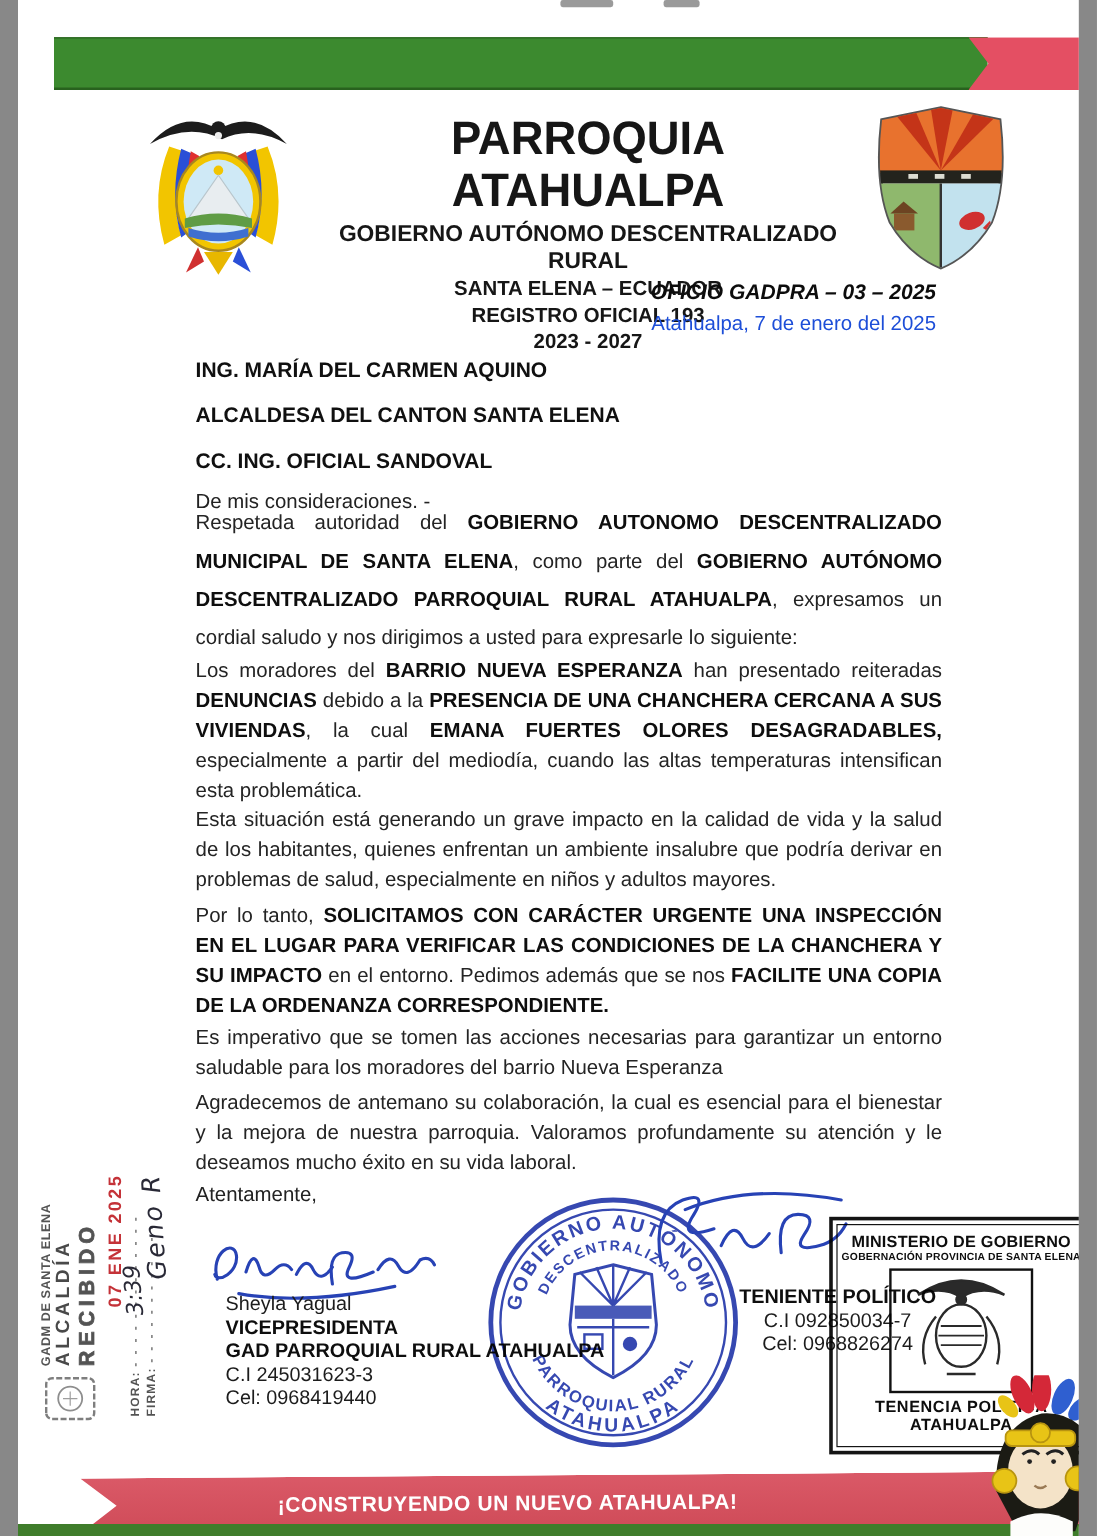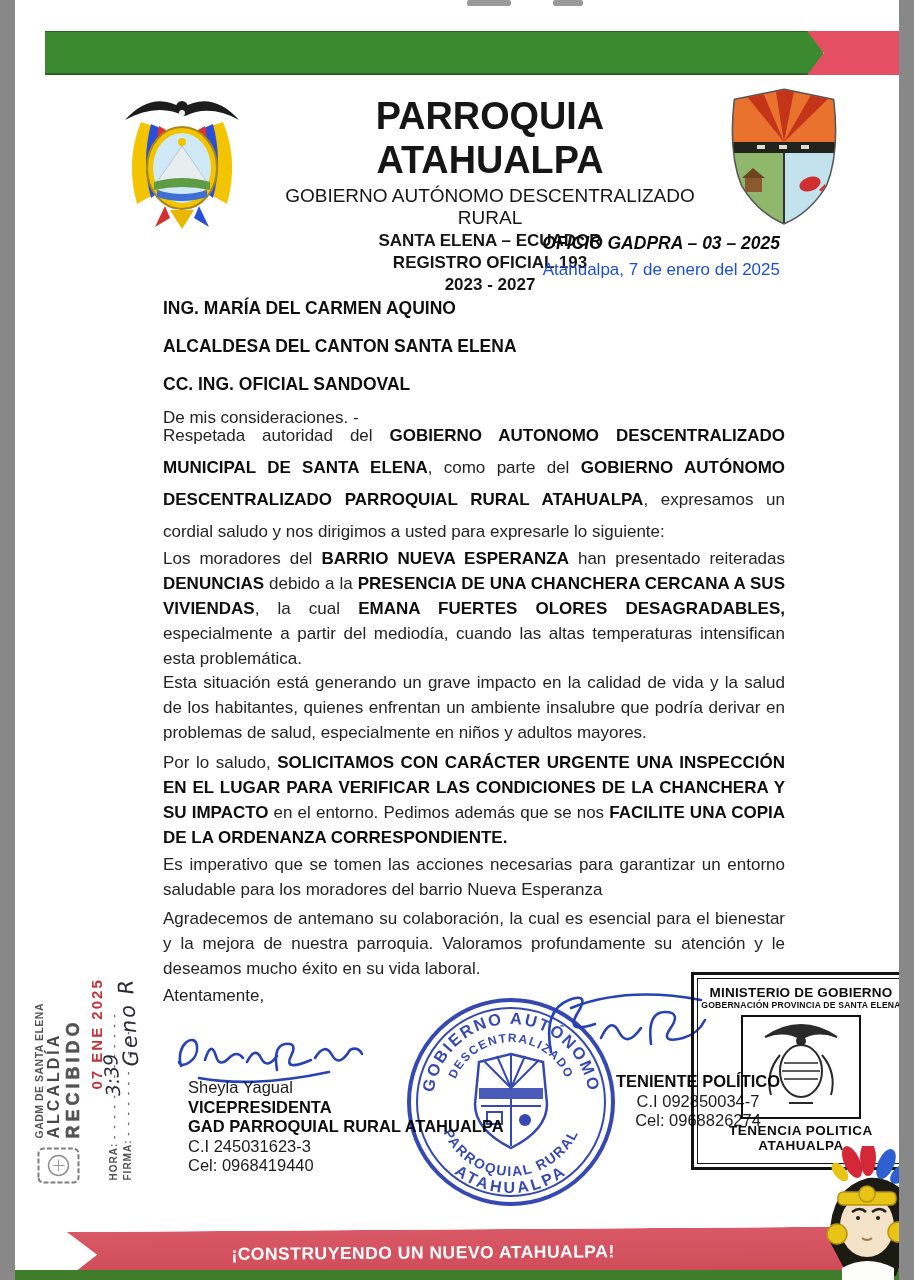--- a/index.html
+++ b/index.html
@@ -12,21 +12,21 @@
 
   
   .tgreen{position:absolute;left:30px;top:31px;width:778px;height:44px;background:#3c8a2f;
           box-shadow:inset 0 1px 0 #28621e, inset 0 -2px 0 #28621e;}
   .tred{position:absolute;left:792px;top:31px;width:98px;height:44px;background:#e44f63;
         clip-path:polygon(0 0,100% 0,100% 100%,0 100%,17% 50%);}
 
   
   .header-text{position:absolute;left:240px;top:94px;width:470px;text-align:center;color:#161616;}
   .h-title{font-size:39px;font-weight:800;letter-spacing:0px;transform:scaleX(.97);line-height:44px;}
-  .h-line1{font-size:19px;font-weight:400;margin-top:3px;}
+  .h-line1{font-size:19px;font-weight:700;margin-top:3px;}
   .h-line23{font-size:17px;font-weight:800;margin-top:2px;}
 
   .oficio{position:absolute;left:420px;top:233px;width:345px;text-align:right;
           font-weight:bold;font-style:italic;font-size:17.5px;color:#0c0c0c;}
   .dateline{position:absolute;left:420px;top:260px;width:345px;text-align:right;font-size:17px;color:#1d4ed8;}
 
   
   .r{position:absolute;left:148px;font-weight:bold;font-size:17.5px;color:#101010;}
   .r1{top:298px}.r2{top:336px}.r3{top:374px}
   .sal{position:absolute;left:148px;top:408px;font-size:17px;color:#222;}
@@ -44,21 +44,21 @@
   .sig-script{position:absolute;}
   .sig-block{position:absolute;font-size:16.5px;line-height:19.5px;color:#1c1c1c;margin-left:25px;}
   .sig-left{left:148px;top:1078px;}
   .sig-right{left:538px;top:1072px;width:240px;text-align:center;}
   .sig-bold{font-weight:bold;color:#0e0e0e;}
 
   
   .round-stamp{position:absolute;left:390px;top:996px;opacity:.92;mix-blend-mode:multiply;}
 
   
-  .ministry{position:absolute;left:676px;top:972px;width:214px;height:192px;border:3px solid #141414;
+  .ministry{position:absolute;left:676px;top:1014px;width:214px;height:192px;border:3px solid #141414;
             background:rgba(255,255,255,.85);mix-blend-mode:multiply;}
   .ministry-inner{position:absolute;inset:3px;border:1.5px solid #141414;text-align:center;color:#0d0d0d;}
   .min-l1{font-size:13.5px;font-weight:800;margin-top:6px;letter-spacing:.2px;}
   .min-l2{font-size:8.6px;font-weight:800;letter-spacing:.2px;}
   .min-arms{width:116px;height:100px;border:2.5px solid #111;margin:5px auto 4px auto;display:flex;
             align-items:center;justify-content:center;}
   .min-l3{font-size:13.5px;font-weight:800;letter-spacing:.5px;}
   .min-l4{font-size:13.5px;font-weight:800;letter-spacing:.5px;}
 
   
@@ -156,21 +156,21 @@
   <div class="dateline">Atahualpa, 7 de enero del 2025</div>
 
   <div class="r r1">ING. MARÍA DEL CARMEN AQUINO</div>
   <div class="r r2">ALCALDESA DEL CANTON SANTA ELENA</div>
   <div class="r r3">CC. ING. OFICIAL SANDOVAL</div>
   <div class="sal">De mis consideraciones. -</div>
 
   <p class="para pg1"><span>Respetada autoridad del </span><span class="b">GOBIERNO AUTONOMO DESCENTRALIZADO MUNICIPAL DE SANTA ELENA</span><span>, como parte del </span><span class="b">GOBIERNO AUTÓNOMO DESCENTRALIZADO PARROQUIAL RURAL ATAHUALPA</span><span>, expresamos un cordial saludo y nos dirigimos a usted para expresarle lo siguiente:</span></p>
   <p class="para pg2"><span>Los moradores del </span><span class="b">BARRIO NUEVA ESPERANZA</span><span> han presentado reiteradas </span><span class="b">DENUNCIAS</span><span> debido a la </span><span class="b">PRESENCIA DE UNA CHANCHERA CERCANA A SUS VIVIENDAS</span><span>, la cual </span><span class="b">EMANA FUERTES OLORES DESAGRADABLES,</span><span> especialmente a partir del mediodía, cuando las altas temperaturas intensifican esta problemática.</span></p>
   <p class="para pg3"><span>Esta situación está generando un grave impacto en la calidad de vida y la salud de los habitantes, quienes enfrentan un ambiente insalubre que podría derivar en problemas de salud, especialmente en niños y adultos mayores.</span></p>
-  <p class="para pg4"><span>Por lo saludo, </span><span class="b">SOLICITAMOS CON CARÁCTER URGENTE UNA INSPECCIÓN EN EL LUGAR PARA VERIFICAR LAS CONDICIONES DE LA CHANCHERA Y SU IMPACTO</span><span> en el entorno. Pedimos además que se nos </span><span class="b">FACILITE UNA COPIA DE LA ORDENANZA CORRESPONDIENTE.</span></p>
+  <p class="para pg4"><span>Por lo tanto, </span><span class="b">SOLICITAMOS CON CARÁCTER URGENTE UNA INSPECCIÓN EN EL LUGAR PARA VERIFICAR LAS CONDICIONES DE LA CHANCHERA Y SU IMPACTO</span><span> en el entorno. Pedimos además que se nos </span><span class="b">FACILITE UNA COPIA DE LA ORDENANZA CORRESPONDIENTE.</span></p>
   <p class="para pg5"><span>Es imperativo que se tomen las acciones necesarias para garantizar un entorno saludable para los moradores del barrio Nueva Esperanza</span></p>
   <p class="para pg6"><span>Agradecemos de antemano su colaboración, la cual es esencial para el bienestar y la mejora de nuestra parroquia. Valoramos profundamente su atención y le deseamos mucho éxito en su vida laboral.</span></p>
 
   <div class="closing">Atentamente,</div>
 
   <svg class="sig-script" style="left:150px;top:1018px;" width="205" height="72" viewBox="0 0 205 72">
     <g fill="none" stroke="#2742b5" stroke-width="2.6" stroke-linecap="round">
       <path d="M16,48 C10,26 30,14 32,28 C34,42 16,52 14,44"></path>
       <path d="M40,42 q6,-20 11,-4 q3,12 13,2 q8,-8 14,0"></path>
       <path d="M82,44 q8,-16 14,-4 t16,-2"></path>

